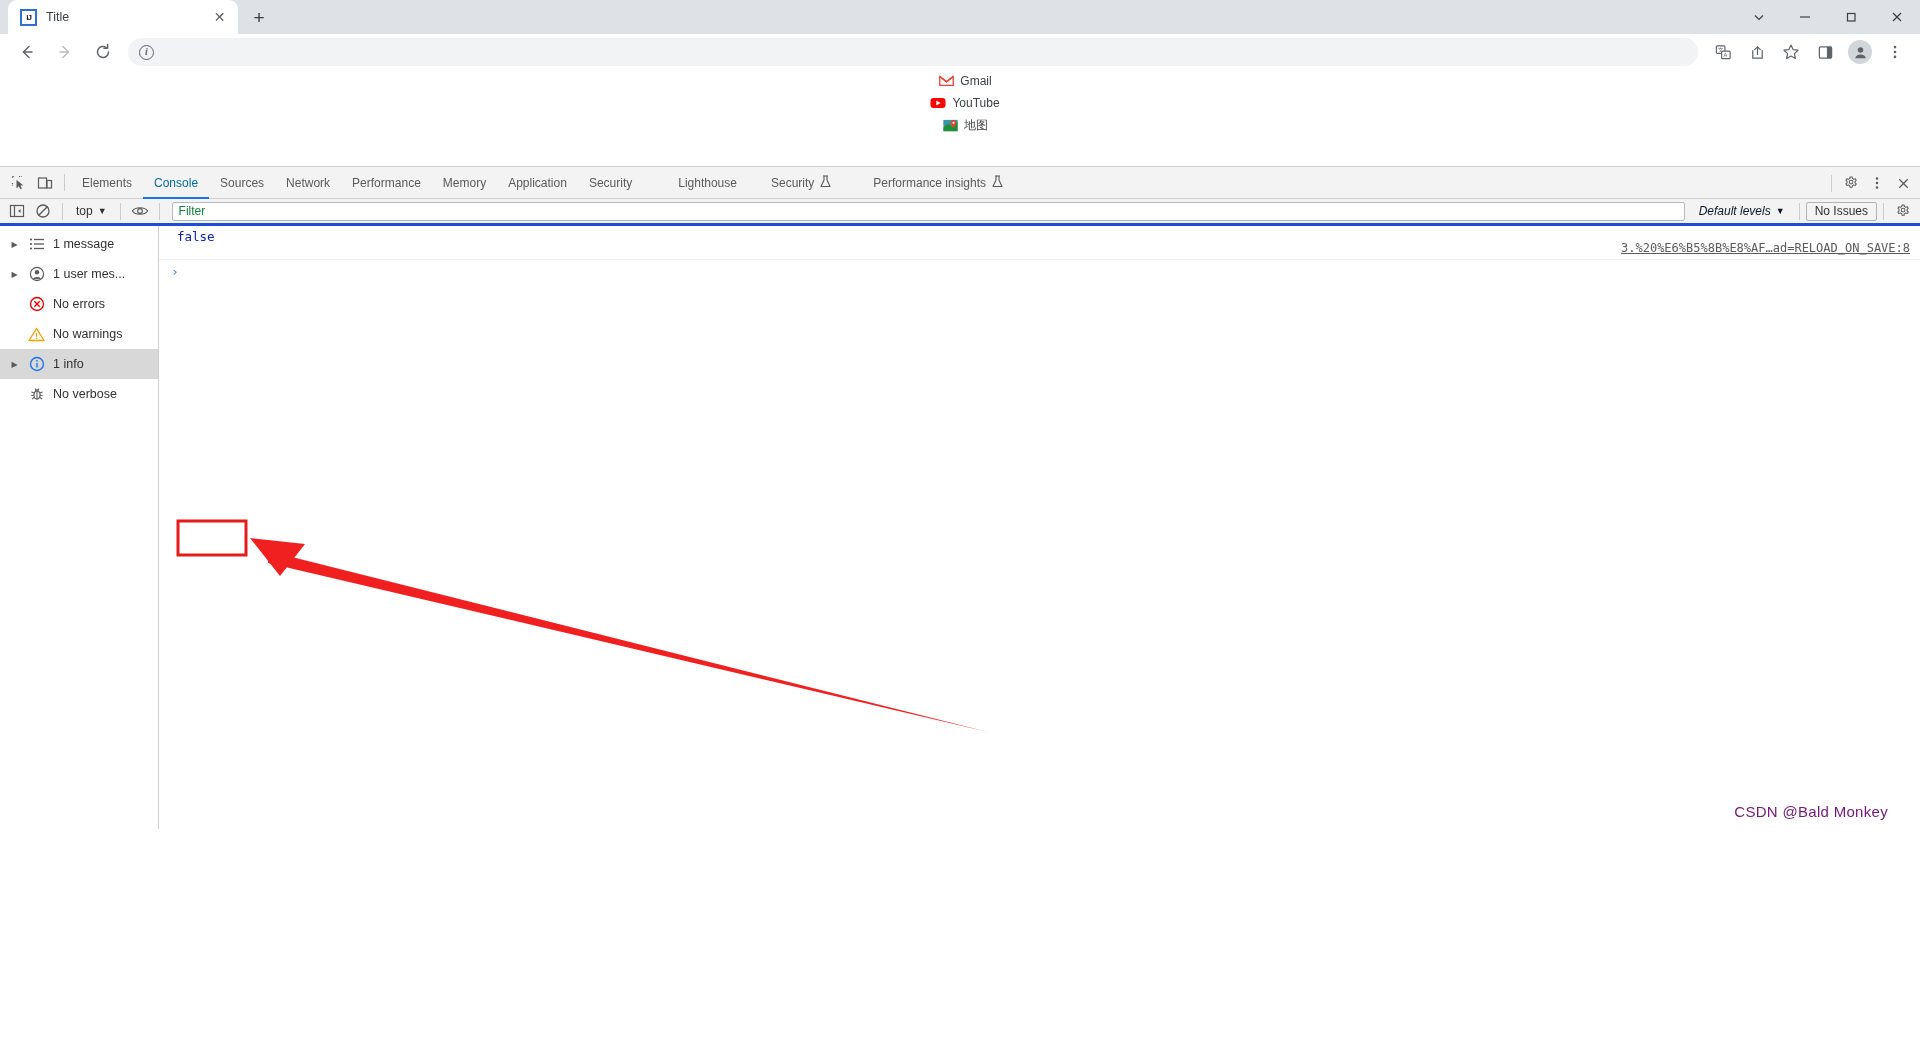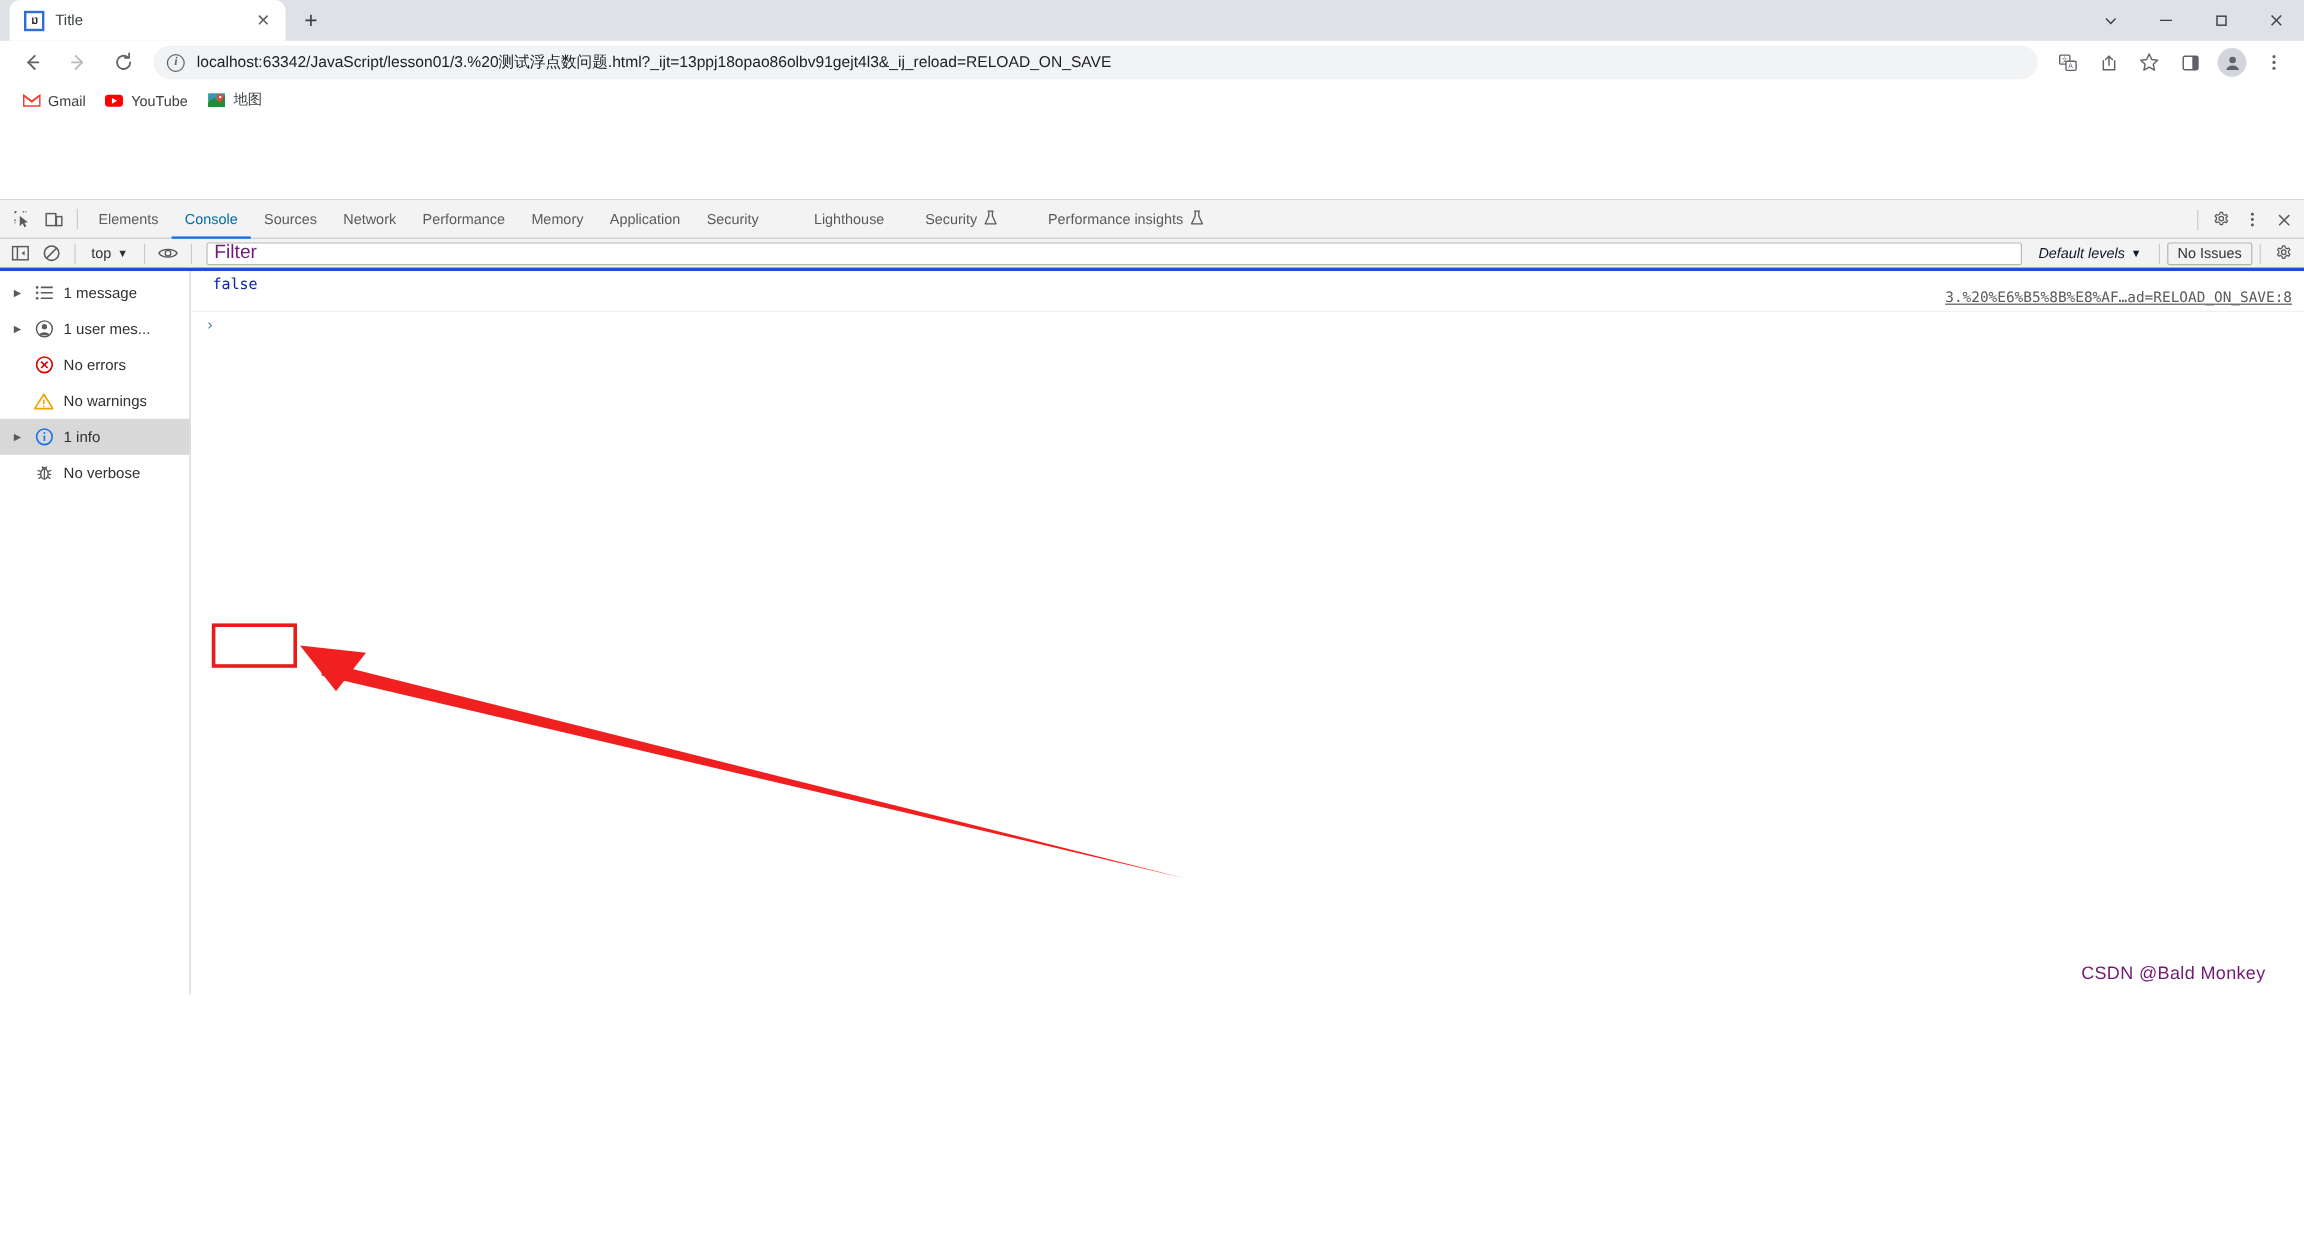--- a/index.html
+++ b/index.html
@@ -97,20 +97,21 @@
   .avatar-btn {
     width:24px;height:24px;border-radius:50%;background:#d2d5d9;
     display:flex;align-items:center;justify-content:center;
     margin:0 6px; flex:none;
   }
 
   .bookmarks {
     height: 28px; background:#fff;
     display:flex; align-items:center; padding-left: 10px; gap: 0px;
     border-bottom: 1px solid #ffffff;
+    flex-direction: column;
   }
   .bm {
     display:flex;align-items:center;gap:6px;
     padding: 3px 8px; border-radius:4px;
     font-size:12px;color:#3c4043;white-space:nowrap;
   }
   .bm-ico { width:16px;height:16px;flex:none;display:flex;align-items:center;justify-content:center; }
 
   .viewport {
     background:#fff;
@@ -162,21 +163,21 @@
     font-size:12px;color:#303030;padding:0 7px;height:21px;
   }
   .filter-input {
     flex:1; height: 19px; margin: 0 6px;
     border: 1px solid #b9b9b9; background:#fff;
     font-size: 12px; color:#303030;
     padding: 0 6px; border-radius: 2px;
     display:flex;align-items:center;
     min-width: 0;
   }
-  .filter-ph { color:#701a75; font-size:16px; }
+  .filter-ph { color:#15803d; font-size:12px; }
   .levels {
     display:flex;align-items:center;gap:5px;
     font-size:12px;color:#0f172a;padding:0 8px;white-space:nowrap;font-style:italic;
   }
   .issues-btn {
     height: 19px; border:1px solid #b3b3b3; border-radius:2px;
     background:#f3f3f3; font-size:12px;color:#303030;
     display:flex;align-items:center;padding:0 8px; white-space:nowrap;
   }
 
@@ -287,21 +288,20 @@
     </div>
     <div class="navbtn">
       <svg width="18" height="18" viewBox="0 0 18 18">
         <path d="M14.5 9 A5.5 5.5 0 1 1 12.6 4.8" stroke="#5f6368" stroke-width="1.5" fill="none" stroke-linecap="round"></path>
         <path d="M13.6 1.6 L13.6 5.2 L10 5.2" stroke="#5f6368" stroke-width="1.5" fill="none" stroke-linecap="round" stroke-linejoin="round"></path>
       </svg>
     </div>
 
     <div class="omnibox">
       <div class="omni-info">i</div>
-      <div class="omni-url" title="localhost:63342/JavaScript/lesson01/3.%20测试浮点数问题.html?_ijt=13ppj18opao86olbv91gejt4l3&amp;_ij_reload=RELOAD_ON_SAVE">localhost:63342/JavaScript/lesson01/3.%20测试浮点数问题.html?_ijt=13ppj18opao86olbv91gejt4l3&amp;_ij_reload=RELOAD_ON_SAVE</div>
     </div>
 
     <div class="tbicon">
       <svg width="17" height="17" viewBox="0 0 18 18">
         <rect x="1.5" y="2" width="9" height="8" rx="1" stroke="#5f6368" stroke-width="1.2" fill="none"></rect>
         <text x="3.2" y="8.3" font-size="6" fill="#5f6368" font-family="Liberation Sans">文</text>
         <rect x="7" y="7.5" width="9" height="8" rx="1" stroke="#5f6368" stroke-width="1.2" fill="#fff"></rect>
         <text x="9" y="13.8" font-size="6" fill="#5f6368" font-family="Liberation Sans">A</text>
       </svg>
     </div>

